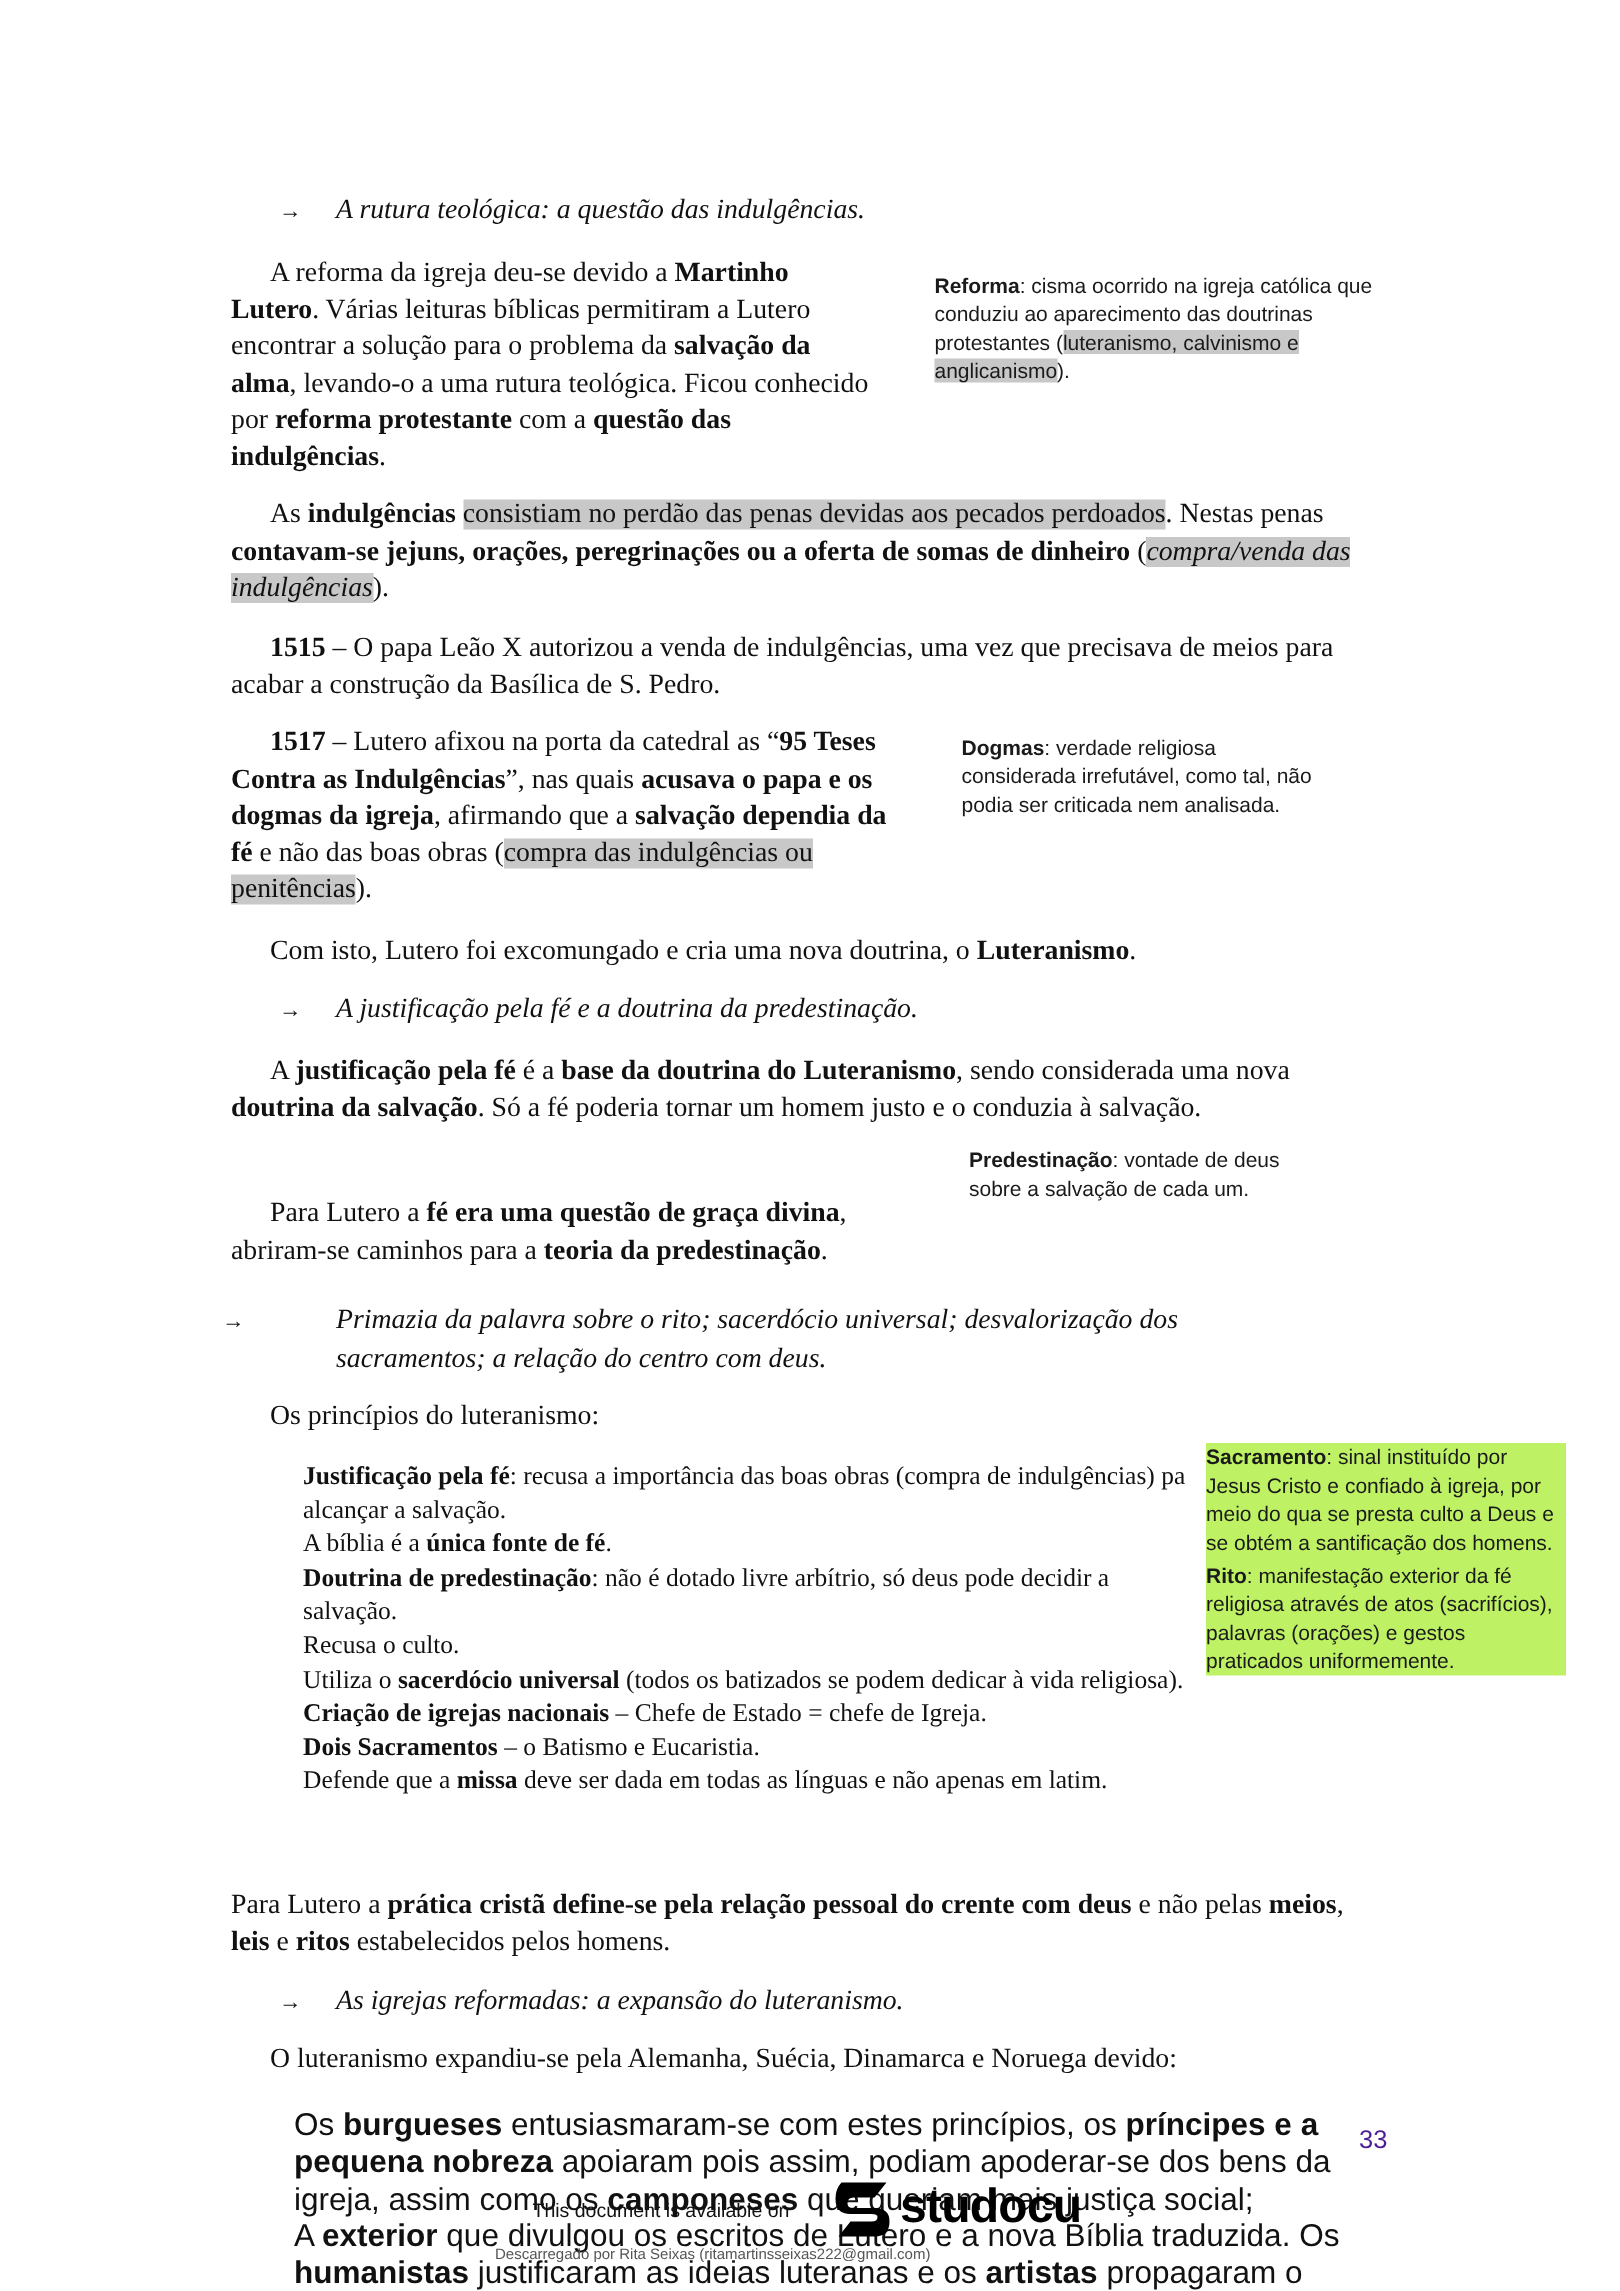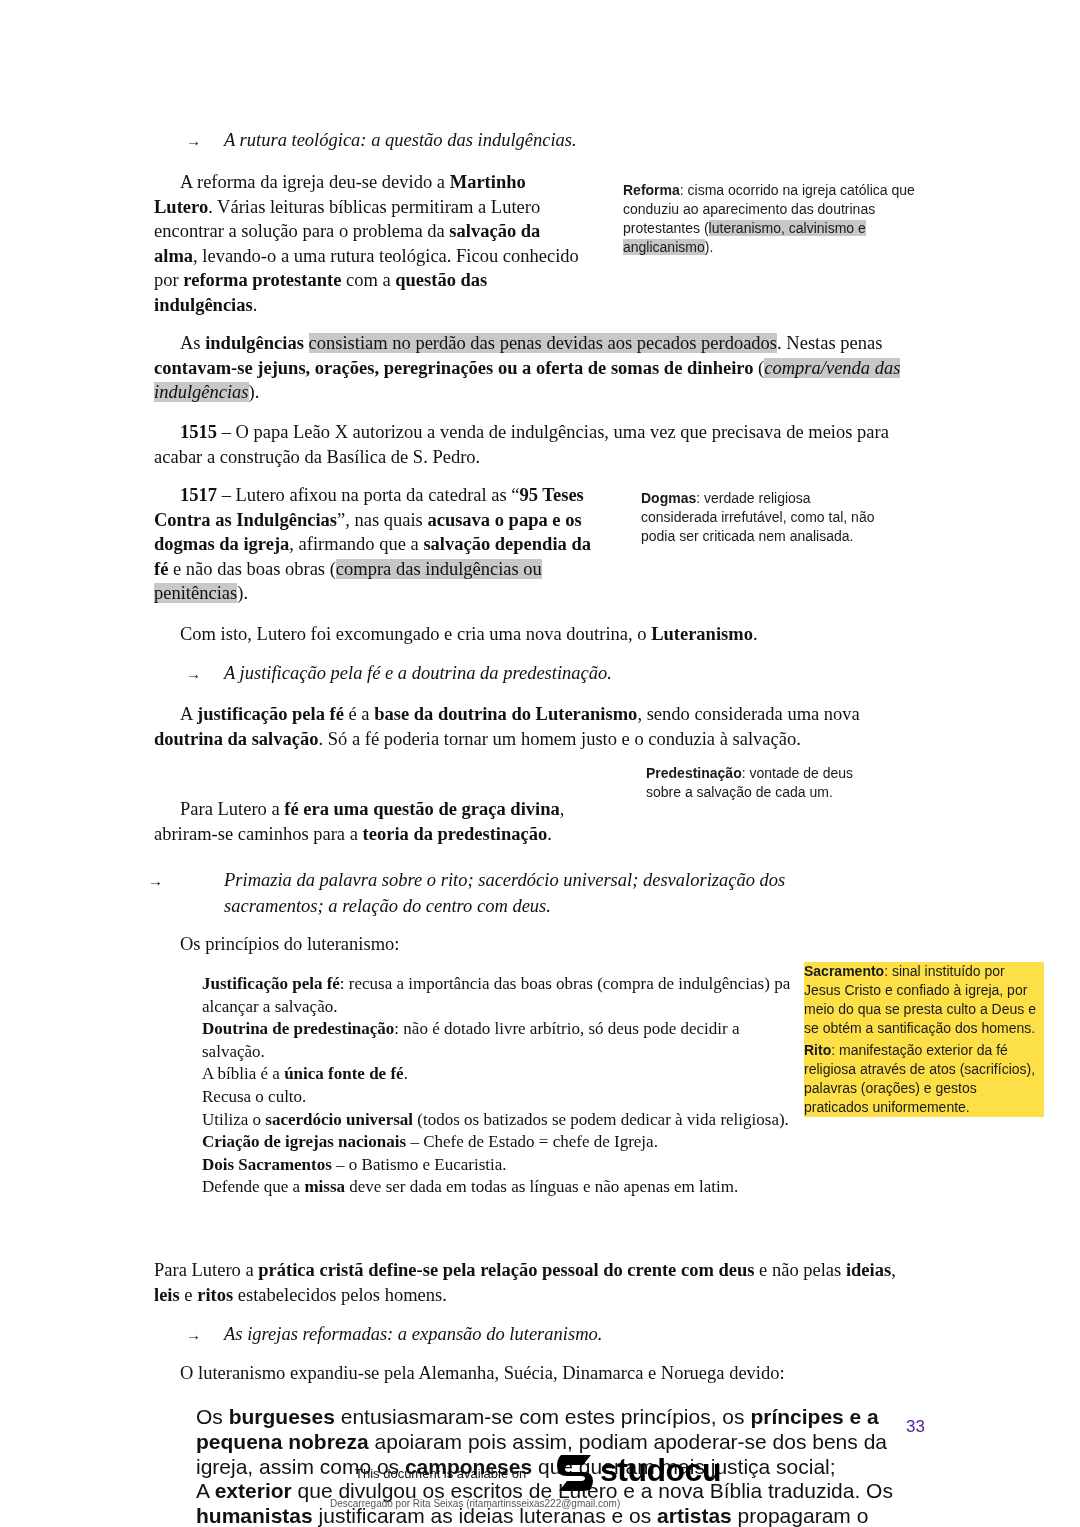--- a/index.html
+++ b/index.html
@@ -71,36 +71,36 @@
 </p>
 
 <div class="blk serif head hang" style="left:186px; top:868px; width:680px;">
   <span class="arrow">→</span><span>Primazia da palavra sobre o rito; sacerdócio universal; desvalorização dos</span><br><span>sacramentos; a relação do centro com deus.</span>
 </div>
 
 <p class="blk serif" style="left:180px; top:932px; width:600px;">Os princípios do luteranismo:</p>
 
 <div class="blk serif" style="left:202px; top:973px; width:588px; font-size:17px; line-height:22.6px; overflow:hidden; white-space:normal;">
   <div style="width:640px;"><span></span><b>Justificação pela fé</b><span>: recusa a importância das boas obras (compra de indulgências) para alcançar a salvação.</span></div>
+  <div><span>A bíblia é a </span><b>única fonte de fé</b><span>.</span></div>
   <div><span></span><b>Doutrina de predestinação</b><span>: não é dotado livre arbítrio, só deus pode decidir a salvação.</span></div>
-  <div><span>A bíblia é a </span><b>única fonte de fé</b><span>.</span></div>
   <div><span>Recusa o culto.</span></div>
   <div><span>Utiliza o </span><b>sacerdócio universal</b><span> (todos os batizados se podem dedicar à vida religiosa).</span></div>
   <div><b>Criação de igrejas nacionais</b><span> – Chefe de Estado = chefe de Igreja.</span></div>
   <div><b>Dois Sacramentos</b><span> – o Batismo e Eucaristia.</span></div>
   <div><span>Defende que a </span><b>missa</b><span> deve ser dada em todas as línguas e não apenas em latim.</span></div>
 </div>
 
-<div class="blk sans" style="left:804px; top:962px; width:240px; background:#fde047;">
+<div class="blk sans" style="left:804px; top:962px; width:240px; background:#bef264;">
   <p style="margin:0 0 3px 0;"><b>Sacramento</b><span>: sinal instituído por Jesus Cristo e confiado à igreja, por meio do qua se presta culto a Deus e se obtém a santificação dos homens.</span></p>
   <p style="margin:0;"><b>Rito</b><span>: manifestação exterior da fé religiosa através de atos (sacrifícios), palavras (orações) e gestos praticados uniformemente.</span></p>
 </div>
 
 <p class="blk serif" style="left:154px; top:1258px; width:770px;">
-  <span>Para Lutero a </span><b>prática cristã define-se pela relação pessoal do crente com deus</b><span> e não pelas </span><b>ideias</b><span>, </span><b>leis</b><span> e </span><b>ritos</b><span> estabelecidos pelos homens.</span>
+  <span>Para Lutero a </span><b>prática cristã define-se pela relação pessoal do crente com deus</b><span> e não pelas </span><b>meios</b><span>, </span><b>leis</b><span> e </span><b>ritos</b><span> estabelecidos pelos homens.</span>
 </p>
 
 <div class="blk serif head" style="left:186px; top:1322px; width:700px;">
   <span class="arrow">→</span><span>As igrejas reformadas: a expansão do luteranismo.</span>
 </div>
 
 <p class="blk serif" style="left:180px; top:1361px; width:760px;">O luteranismo expandiu-se pela Alemanha, Suécia, Dinamarca e Noruega devido:</p>
 
 <p class="blk sans16" style="left:196px; top:1404px; width:700px;">
   <span>Os </span><b>burgueses</b><span> entusiasmaram-se com estes princípios, os </span><b>príncipes e a pequena nobreza</b><span> apoiaram pois assim, podiam apoderar-se dos bens da igreja, assim como os </span><b>camponeses</b><span> que queriam mais justiça social;</span>

